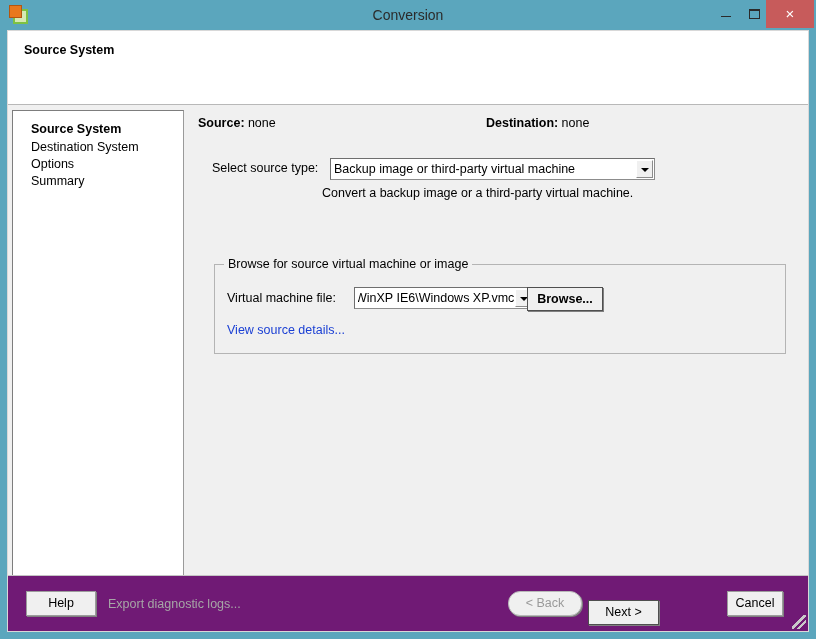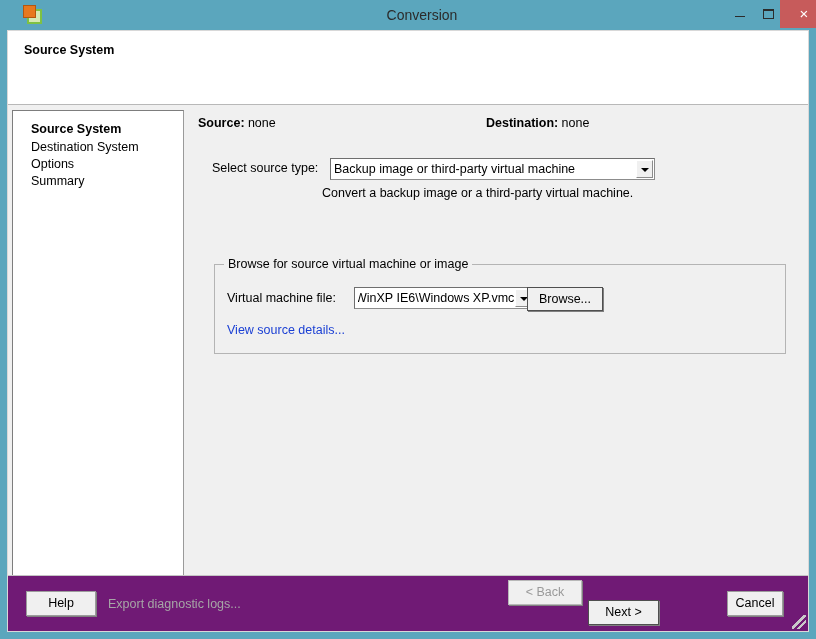--- a/index.html
+++ b/index.html
@@ -23,21 +23,21 @@
     left: 0; top: 0;
     width: 816px;
     height: 639px;
     background: #5ba6bd;
     box-sizing: border-box;
   }
 
   
   .titlebar {
     position: absolute;
-    left: 14px; top: 0;
+    left: 0; top: 0;
     width: 708px;
     height: 30px;
     background: #5ba6bd;
   }
   .app-icon {
     position: absolute;
     left: 9px;
     top: 5px;
     width: 21px;
     height: 21px;
@@ -338,20 +338,21 @@
   .pbtn.strong {
     border-color: #4f4f4f;
   }
   .pbtn.disabled { color: #9a9a9a; border-color: #b8b8b8; }
 
   #btn-browse {
     left: 312px;
     top: 22px;
     width: 76px;
     height: 24px;
+    font-weight: bold;
   }
 
   .link {
     position: absolute;
     left: 12px;
     top: 58px;
     font-size: 12.5px;
     color: #1a3fd4;
     cursor: pointer;
     white-space: nowrap;
@@ -361,21 +362,21 @@
   .footer {
     position: absolute;
     left: 0;
     bottom: 0;
     width: 800px;
     height: 55px;
     background: #701a75;
     border-top: 1px solid #c4c4c4;
   }
   #btn-help   { left: 18px;  top: 15px; width: 70px; height: 25px; }
-  #btn-back   { left: 500px; top: 4px; width: 74px; height: 25px; }
+  #btn-back   { left: 500px; top: 15px; width: 74px; height: 25px; border-radius: 12px; }
   #btn-next   { left: 580px; top: 24px; width: 71px; height: 25px; }
   #btn-cancel { left: 719px; top: 15px; width: 56px; height: 25px; }
   .export-logs {
     position: absolute;
     left: 100px;
     top: 21px;
     font-size: 12.5px;
     color: #a6a6a6;
     white-space: nowrap;
   }

